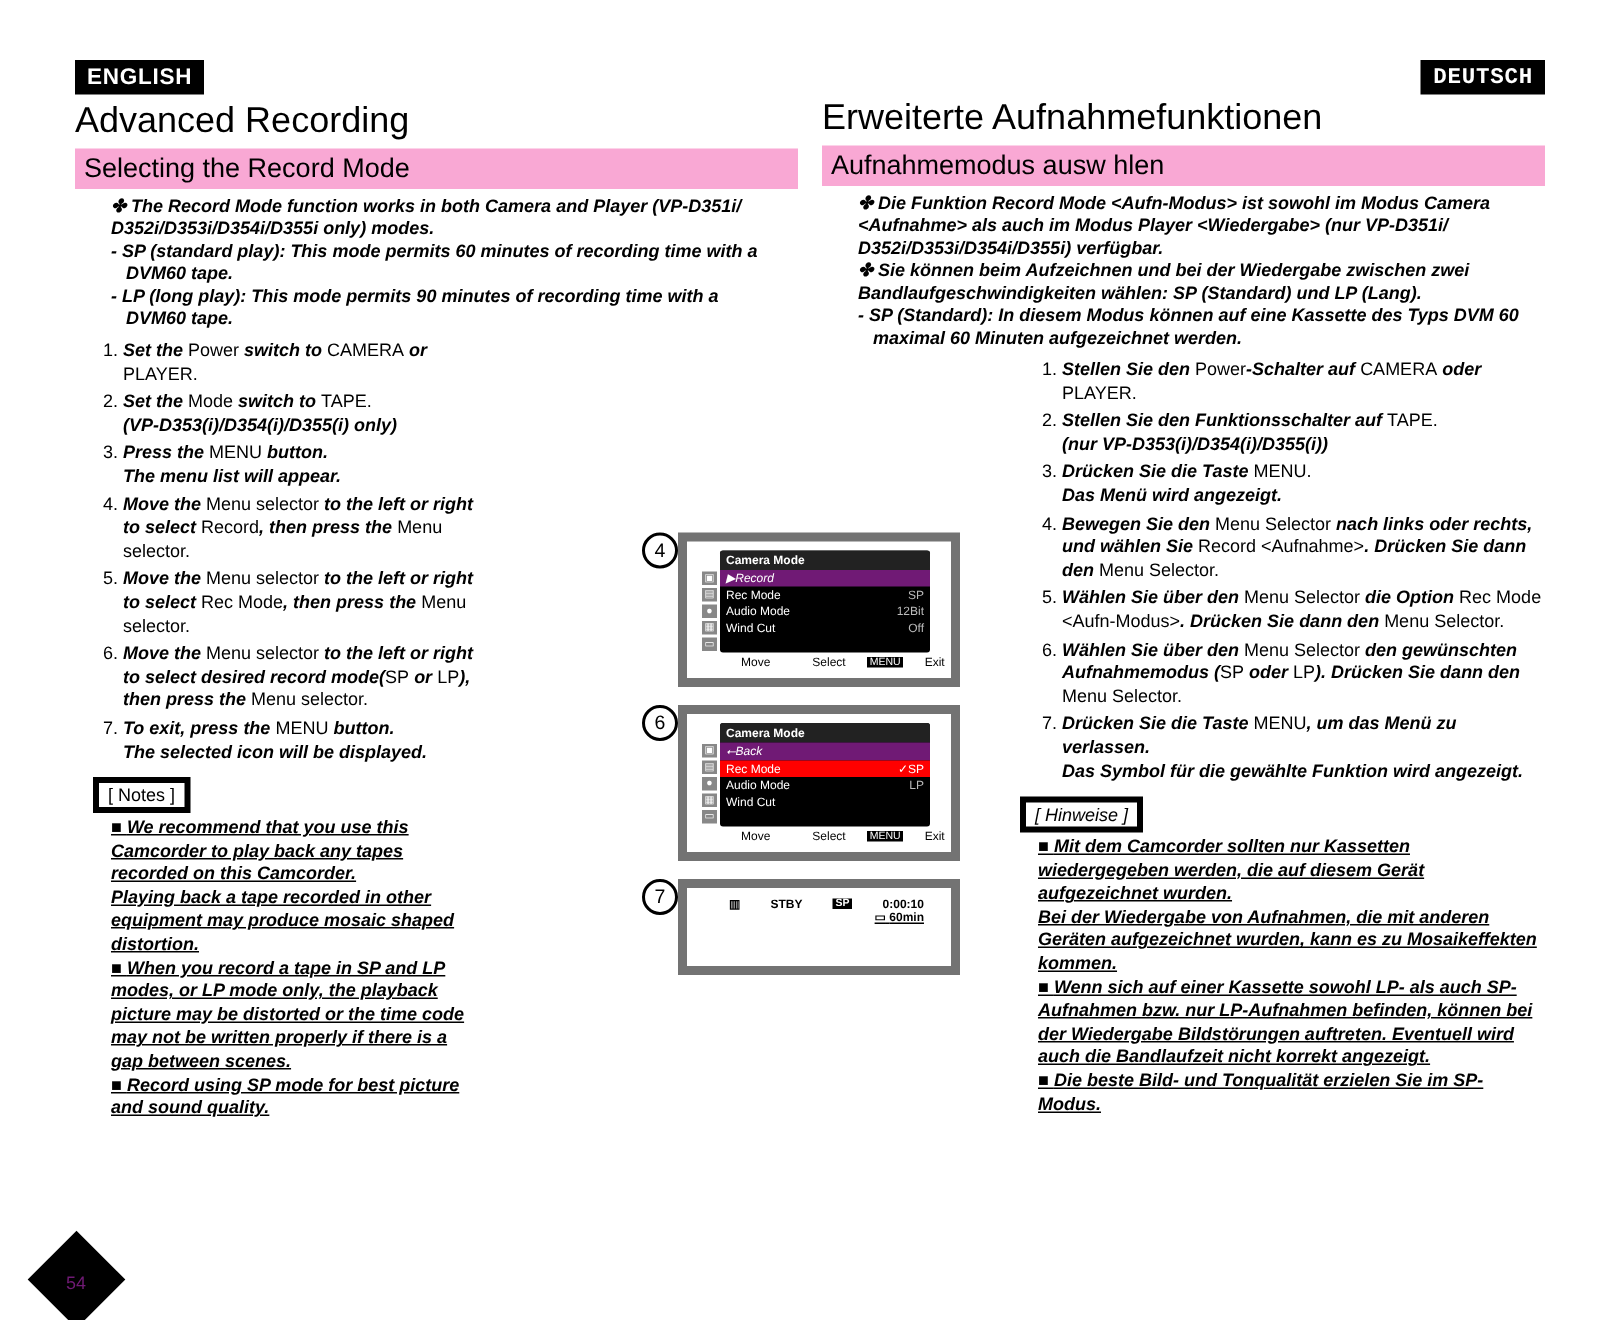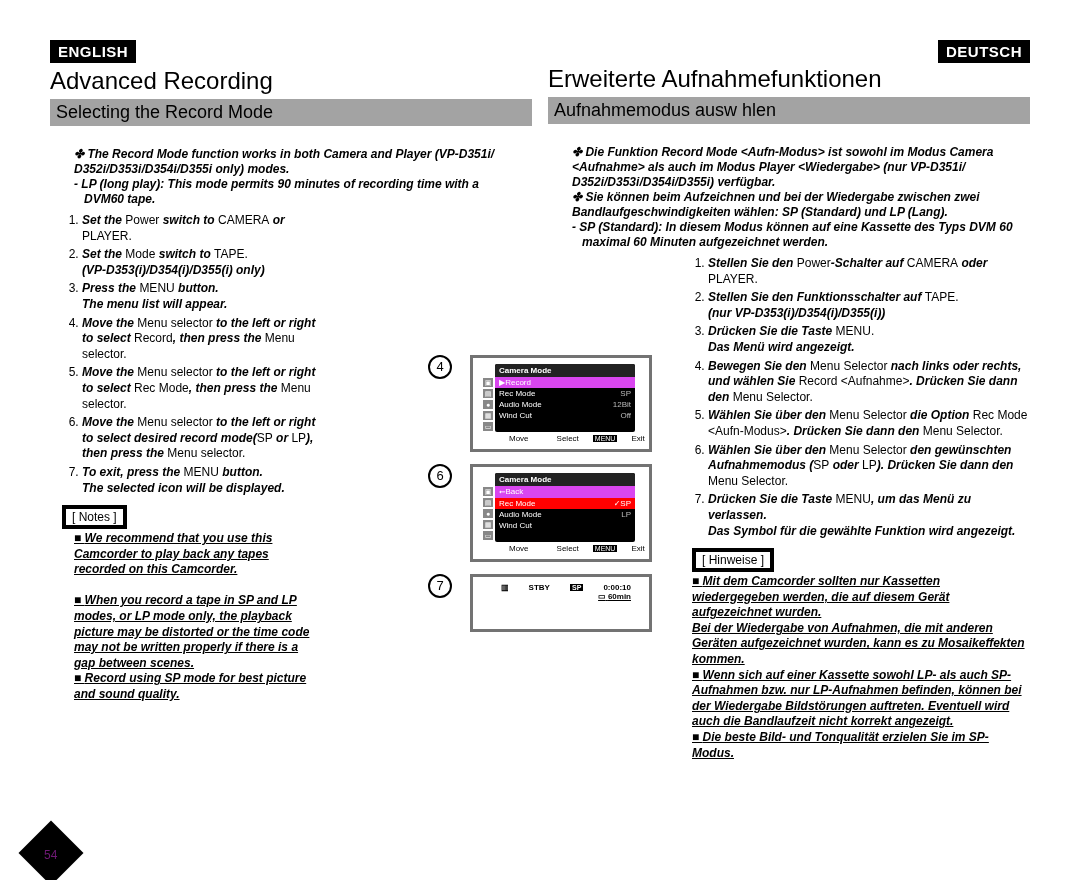--- a/index.html
+++ b/index.html
@@ -31,32 +31,32 @@
   .lang-bar {
     background: #000;
     color: #fff;
     font-weight: bold;
     font-size: 15px;
     padding: 3px 8px;
     display: inline-block;
     margin-bottom: 2px;
     letter-spacing: 0.5px;
   }
-  .lang-bar.right { float: right; }
+  .lang-bar.right { float: right; font-family: Liberation Mono, monospace; }
   .main-title {
     font-size: 24px;
     font-weight: normal;
     margin: 2px 0 4px 0;
     clear: both;
   }
   .sub-bar {
-    background: #a3a3a3;
+    background: #f9a8d4;
     padding: 3px 6px;
     font-size: 18px;
-    margin-bottom: 21px;
+    margin-bottom: 4px;
   }
   .intro {
     font-style: italic;
     font-weight: bold;
     font-size: 12px;
     padding: 0 12px;
     line-height: 1.25;
   }
   .intro .bullet {
     padding-left: 12px;
@@ -126,22 +126,21 @@
     border-radius: 50%;
     text-align: center;
     line-height: 20px;
     font-size: 13px;
     font-weight: normal;
     background: #fff;
   }
   .osd {
     width: 176px;
     background: #fff;
-    border: 3px solid #737373;
-    margin-left: 18px;
+    border: 6px solid #737373;
   }
   .osd.small { height: 52px; }
   .menu-box {
     margin: 6px 14px 2px 22px;
     font-size: 8px;
     color: #fff;
     background: #000;
     border-radius: 2px;
     overflow: hidden;
   }
@@ -149,21 +148,21 @@
     background: #222;
     font-weight: bold;
     padding: 2px 4px;
   }
   .menu-row {
     display: flex;
     justify-content: space-between;
     padding: 1px 4px;
   }
   .menu-row.sel { background: #f00; color: #fff; }
-  .menu-row.sub { background: #d946ef; }
+  .menu-row.sub { background: #701a75; font-style: italic; }
   .val { color: #bbb; }
   .menu-nav {
     font-size: 8px;
     margin: 2px 14px 6px 22px;
     display: flex;
     gap: 14px;
     align-items: center;
     color: #000;
   }
   .menu-nav .box { background: #000; color: #fff; padding: 0 2px; font-size: 7px; }
@@ -195,41 +194,42 @@
 
   <div class="cols">
 
     <div class="col">
       <div class="lang-bar">ENGLISH</div>
       <div class="main-title">Advanced Recording</div>
       <div class="sub-bar">Selecting the Record Mode</div>
 
       <div class="intro">
         <div class="bullet">✤ <span>The Record Mode function works in both Camera and Player (VP-D351i/ D352i/D353i/D354i/D355i only) modes.</span></div>
+        <div class="dash">- <span>SP (standard play): This mode permits 60 minutes of recording time with a DVM60 tape.</span></div>
         <div class="dash">- <span>LP (long play): This mode permits 90 minutes of recording time with a DVM60 tape.</span></div>
       </div>
 
       <ol class="steps" style="padding-right:210px;">
         <li><span class="b it">Set the </span><span>Power</span><span class="b it"> switch to </span><span>CAMERA</span><span class="b it"> or </span><span>PLAYER</span><span>.</span></li>
         <li><span class="b it">Set the </span><span>Mode</span><span class="b it"> switch to </span><span>TAPE</span><span>.</span><br>
             <span class="b it">(VP-D353(i)/D354(i)/D355(i) only)</span></li>
         <li><span class="b it">Press the </span><span>MENU</span><span class="b it"> button.</span><br>
             <span class="b it">The menu list will appear.</span></li>
         <li><span class="b it">Move the </span><span>Menu selector</span><span class="b it"> to the left or right to select </span><span>Record</span><span class="b it">, then press the </span><span>Menu selector</span><span>.</span></li>
         <li><span class="b it">Move the </span><span>Menu selector</span><span class="b it"> to the left or right to select </span><span>Rec Mode</span><span class="b it">, then press the </span><span>Menu selector</span><span>.</span></li>
         <li><span class="b it">Move the </span><span>Menu selector</span><span class="b it"> to the left or right to select desired record mode(</span><span>SP</span><span class="b it"> or </span><span>LP</span><span class="b it">), then press the </span><span>Menu selector</span><span>.</span></li>
         <li><span class="b it">To exit, press the </span><span>MENU</span><span class="b it"> button.</span><br>
             <span class="b it">The selected icon will be displayed.</span></li>
       </ol>
 
       <div style="padding-right:210px;">
         <div class="notes-box">[ Notes ]</div>
         <div class="notes-text">
           ■ <span>We recommend that you use this Camcorder to play back any tapes recorded on this Camcorder.</span><br>
-          <br>
+          <span>Playing back a tape recorded in other equipment may produce mosaic shaped distortion.</span><br>
           ■ <span>When you record a tape in SP and LP modes, or LP mode only, the playback picture may be distorted or the time code may not be written properly if there is a gap between scenes.</span><br>
           ■ <span>Record using SP mode for best picture and sound quality.</span>
         </div>
       </div>
 
       <div class="diamond"></div>
       <div class="page-num">54</div>
     </div>
 
     <div class="col">
@@ -250,21 +250,21 @@
         <li><span class="b it">Drücken Sie die Taste </span><span>MENU</span><span>.</span><br>
             <span class="b it">Das Menü wird angezeigt.</span></li>
         <li><span class="b it">Bewegen Sie den </span><span>Menu Selector</span><span class="b it"> nach links oder rechts, und wählen Sie </span><span>Record &lt;Aufnahme&gt;</span><span class="b it">. Drücken Sie dann den </span><span>Menu Selector</span><span>.</span></li>
         <li><span class="b it">Wählen Sie über den </span><span>Menu Selector</span><span class="b it"> die Option </span><span>Rec Mode &lt;Aufn-Modus&gt;</span><span class="b it">. Drücken Sie dann den </span><span>Menu Selector</span><span>.</span></li>
         <li><span class="b it">Wählen Sie über den </span><span>Menu Selector</span><span class="b it"> den gewünschten Aufnahmemodus (</span><span>SP</span><span class="b it"> oder </span><span>LP</span><span class="b it">). Drücken Sie dann den </span><span>Menu Selector</span><span>.</span></li>
         <li><span class="b it">Drücken Sie die Taste </span><span>MENU</span><span class="b it">, um das Menü zu verlassen.</span><br>
             <span class="b it">Das Symbol für die gewählte Funktion wird angezeigt.</span></li>
       </ol>
 
       <div style="padding-left:132px;">
-        <div class="notes-box" style="margin-left:12px;">[ Hinweise ]</div>
+        <div class="notes-box" style="margin-left:0;font-style:italic;">[ Hinweise ]</div>
         <div class="notes-text" style="padding-left:12px;">
           ■ <span>Mit dem Camcorder sollten nur Kassetten wiedergegeben werden, die auf diesem Gerät aufgezeichnet wurden.</span><br>
           <span>Bei der Wiedergabe von Aufnahmen, die mit anderen Geräten aufgezeichnet wurden, kann es zu Mosaikeffekten kommen.</span><br>
           ■ <span>Wenn sich auf einer Kassette sowohl LP- als auch SP-Aufnahmen bzw. nur LP-Aufnahmen befinden, können bei der Wiedergabe Bildstörungen auftreten. Eventuell wird auch die Bandlaufzeit nicht korrekt angezeigt.</span><br>
           ■ <span>Die beste Bild- und Tonqualität erzielen Sie im SP-Modus.</span>
         </div>
       </div>
     </div>
   </div>
 

